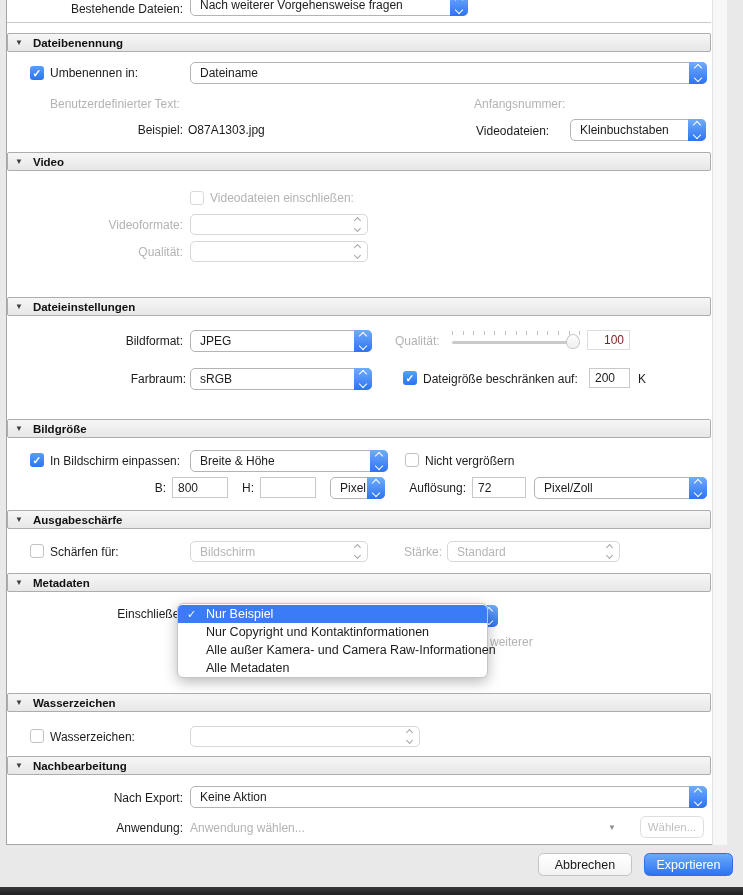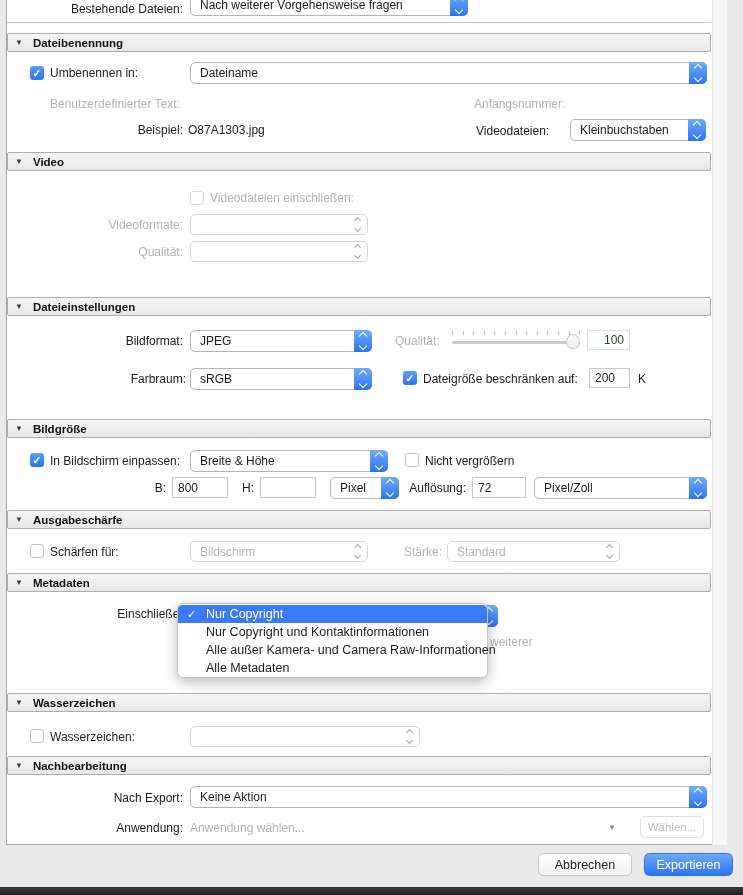--- a/index.html
+++ b/index.html
@@ -30,21 +30,21 @@
   .gu,.gd{width:4px;height:4px;border-right:1.4px solid #a5a5a7;border-bottom:1.4px solid #a5a5a7;}
   .gu{transform:rotate(-135deg);margin-top:2px;}
   .gd{transform:rotate(45deg);margin-top:3px;margin-bottom:2px;}
   .cb{position:absolute;width:14px;height:14px;border-radius:3px;box-sizing:border-box;}
   .cb.on{background:linear-gradient(#55a0f8,#2d73f2);}
   .cb.on::after{content:"✓";position:absolute;left:2.5px;top:0.5px;color:#fff;font-size:10.5px;font-weight:bold;}
   .cb.off{background:#fff;border:1px solid #c2c2c2;}
   .cb.dis{background:#fff;border:1px solid #d9d9d9;}
   .tf{position:absolute;background:#fff;border:1px solid #c9c9c9;box-sizing:border-box;font-size:12px;
       color:#1c1c1e;padding:0 5px;font-family:inherit;outline:none;}
-  .tf.dis{border-color:#dedede;color:#14532d;text-align:right;}
+  .tf.dis{border-color:#dedede;color:#7f1d1d;text-align:right;}
   .ticks{position:absolute;height:4px;background:repeating-linear-gradient(90deg,#c2c2c2 0 1px,transparent 1px 10.6px);}
   .track{position:absolute;height:3px;background:#cacaca;border-radius:2px;}
   .handle{position:absolute;width:14px;height:15px;background:linear-gradient(#fdfdfd,#efefef);
           border:1px solid #c6c6c6;border-radius:50% 50% 50% 50%/60% 60% 45% 45%;box-sizing:border-box;}
   .menu{position:absolute;background:#fff;border:1px solid #c5c5c5;border-radius:6px;box-sizing:border-box;
         padding:1px 0;box-shadow:0 4px 14px rgba(0,0,0,0.28);z-index:10;}
   .mi{height:18px;line-height:18px;font-size:12.5px;color:#1c1c1e;padding-left:28px;position:relative;white-space:nowrap;}
   .mi.sel{background:#3b7bf7;color:#fff;border-radius:4.5px 4.5px 0 0;}
   .mi .mc{position:absolute;left:9px;top:0;font-size:11px;}
   .btn{position:absolute;height:23px;border-radius:5.5px;font-size:12.5px;display:flex;align-items:center;
@@ -163,21 +163,21 @@
         <i class="cu"></i>
         <i class="cd"></i>
       </span>
   </div>
   <div class="cb off" style="left:405px;top:453px"></div>
   <div class="lbl" style="left:425px;top:454px">Nicht vergrößern</div>
   <div class="lbl r" style="left:140px;width:26px;top:481px">B:</div>
   <input class="tf" style="left: 172px; top: 477px; width: 56px; height: 21px;" readonly="" value="800">
   <div class="lbl r" style="left:236px;width:18px;top:481px">H:</div>
   <input class="tf" style="left: 260px; top: 477px; width: 56px; height: 21px;" readonly="" value="">
-  <div class="popup" style="left:330px;top:477px;width:69px">
+  <div class="popup" style="left:330px;top:477px;width:55px">
     <span class="pt">Pixel</span>
     <span class="cap">
         <i class="cu"></i>
         <i class="cd"></i>
       </span>
   </div>
   <div class="lbl r" style="left:404px;width:62px;top:481px">Auflösung:</div>
   <input class="tf" style="left: 472px; top: 477px; width: 54px; height: 21px;" readonly="" value="72">
   <div class="popup" style="left:534px;top:477px;width:173px">
     <span class="pt">Pixel/Zoll</span>
@@ -217,21 +217,21 @@
   <div class="popup" style="left:190px;top:605px;width:308px">
     <span class="cap">
         <i class="cu"></i>
         <i class="cd"></i>
       </span>
   </div>
   <div class="lbl gray" style="left:490px;top:635px">weiterer</div>
   <div class="menu" style="left:177px;top:603px;width:311px;height:75px">
     <div class="mi sel">
       <span class="mc">✓</span>
-      <span>Nur Copyright</span>
+      <span>Nur Beispiel</span>
     </div>
     <div class="mi">
       <span>Nur Copyright und Kontaktinformationen</span>
     </div>
     <div class="mi">
       <span>Alle außer Kamera- und Camera Raw-Informationen</span>
     </div>
     <div class="mi">
       <span>Alle Metadaten</span>
     </div>

